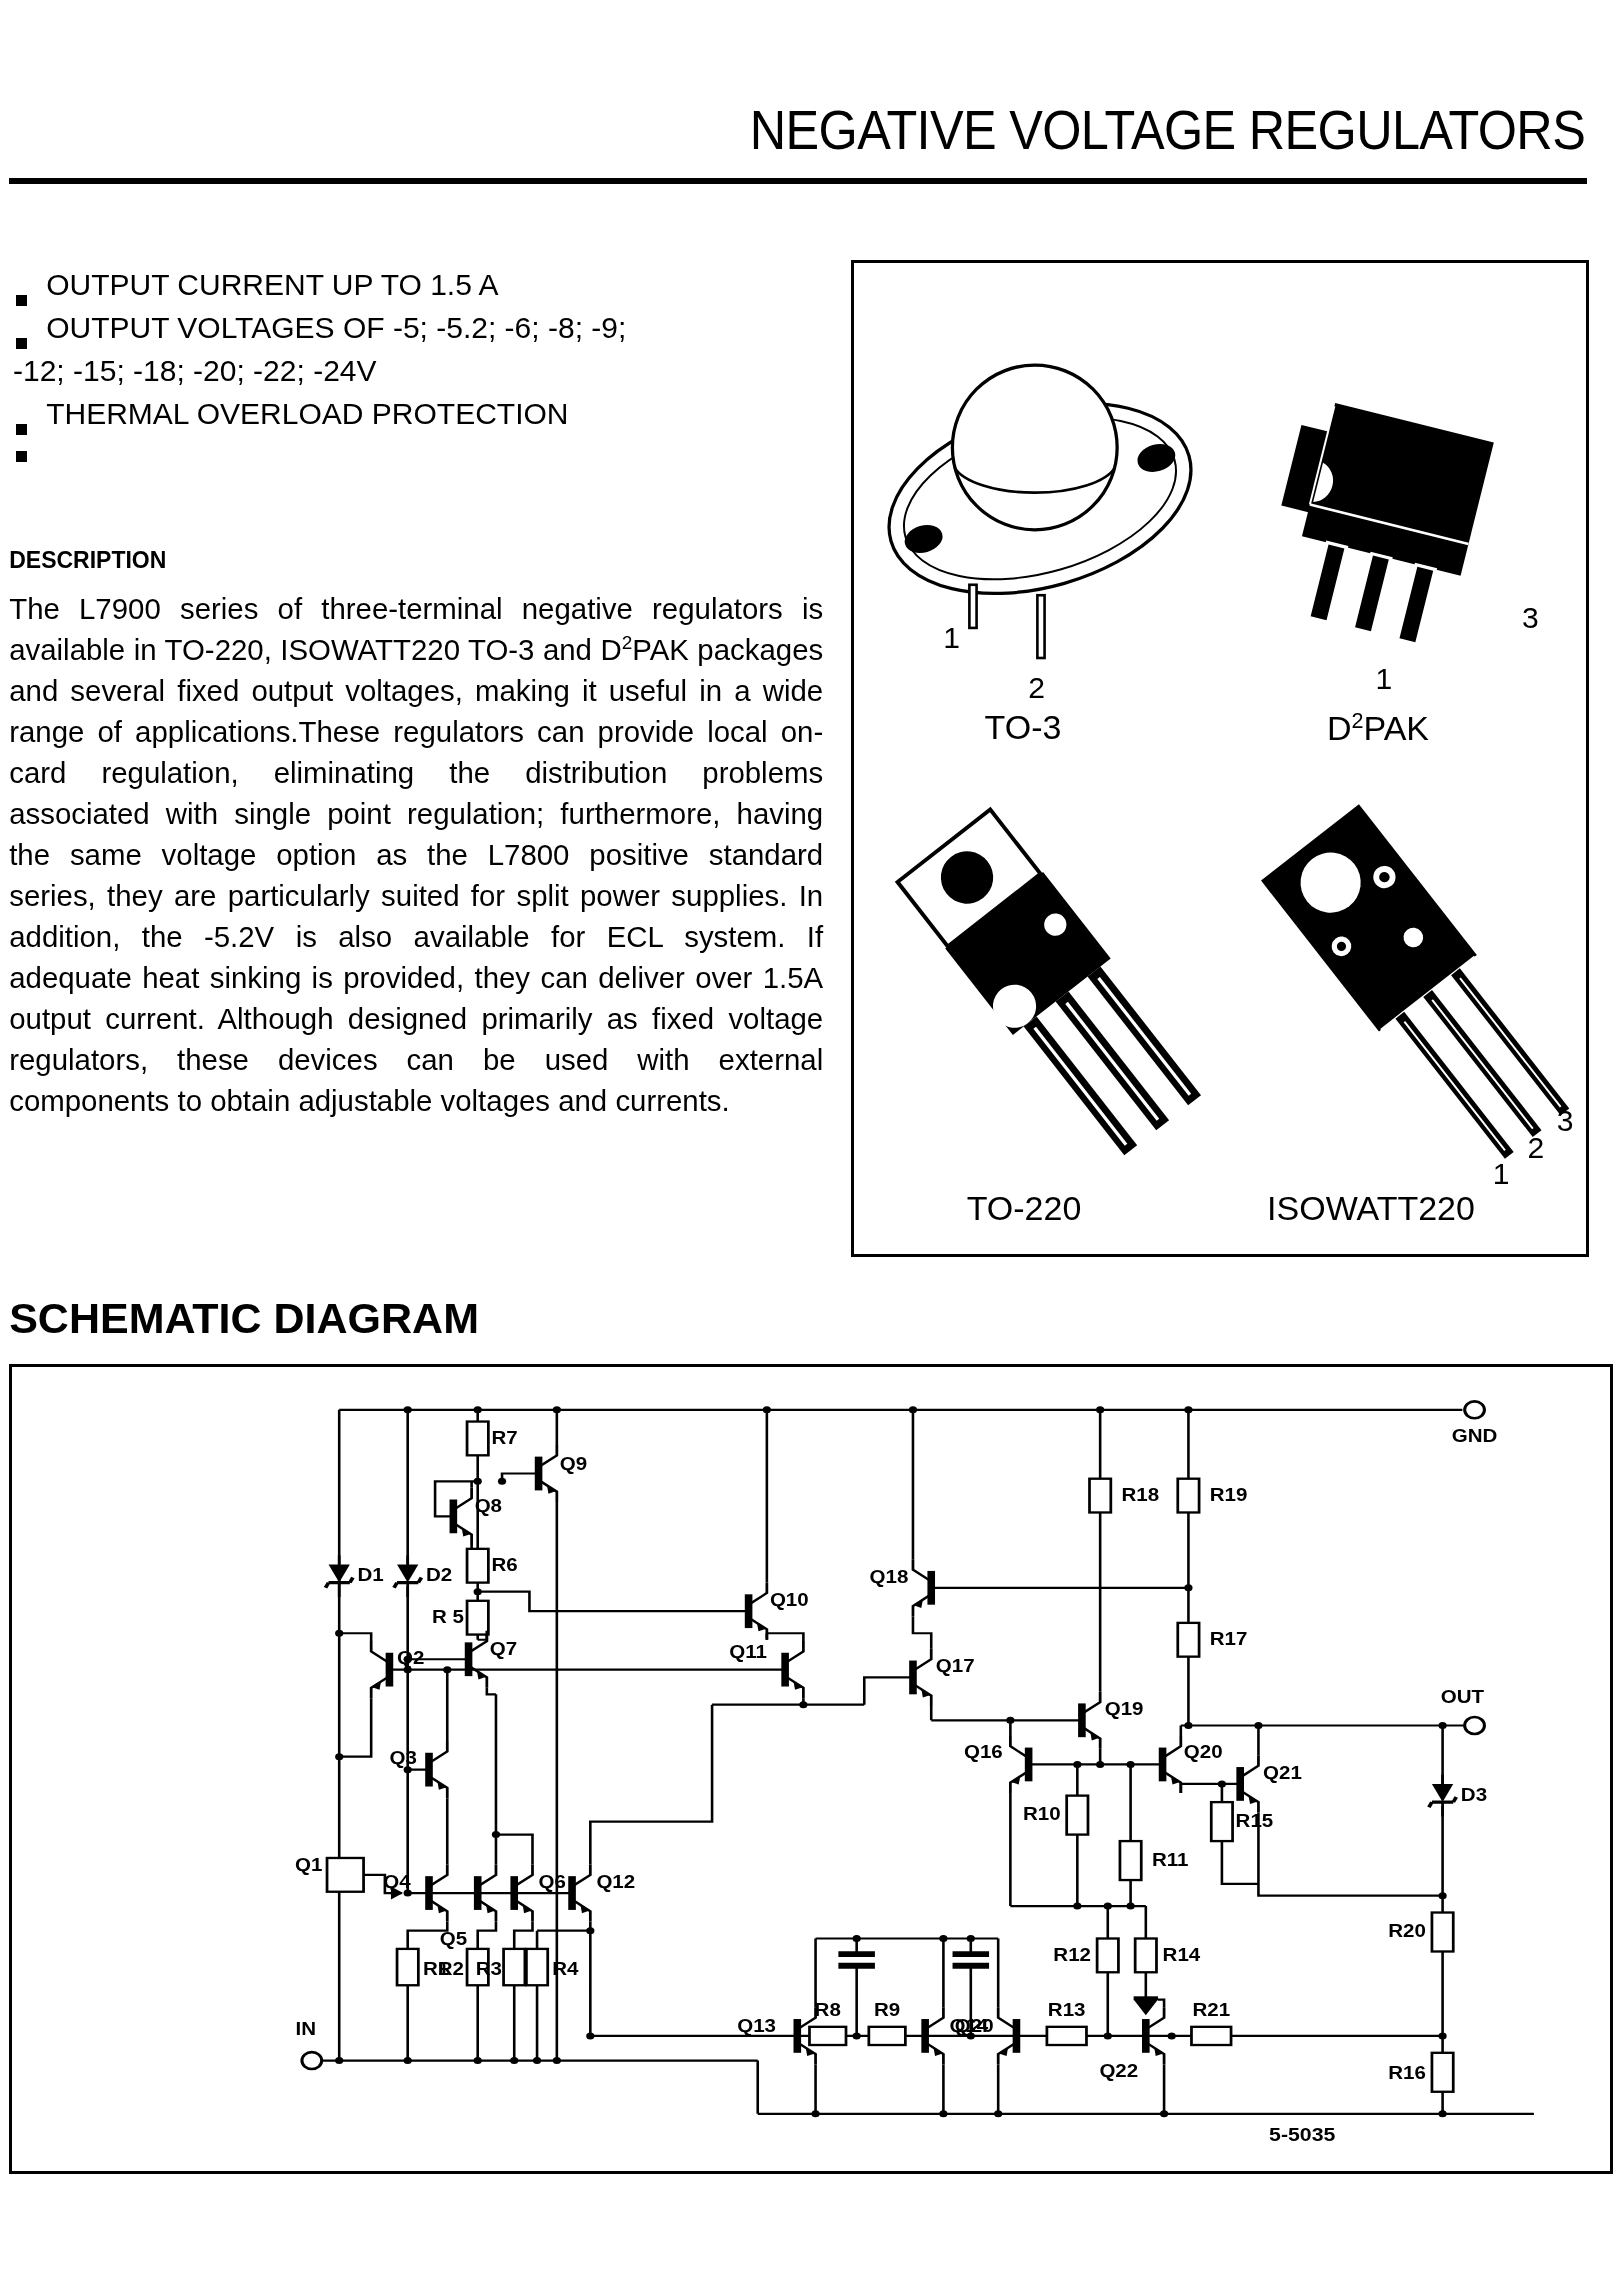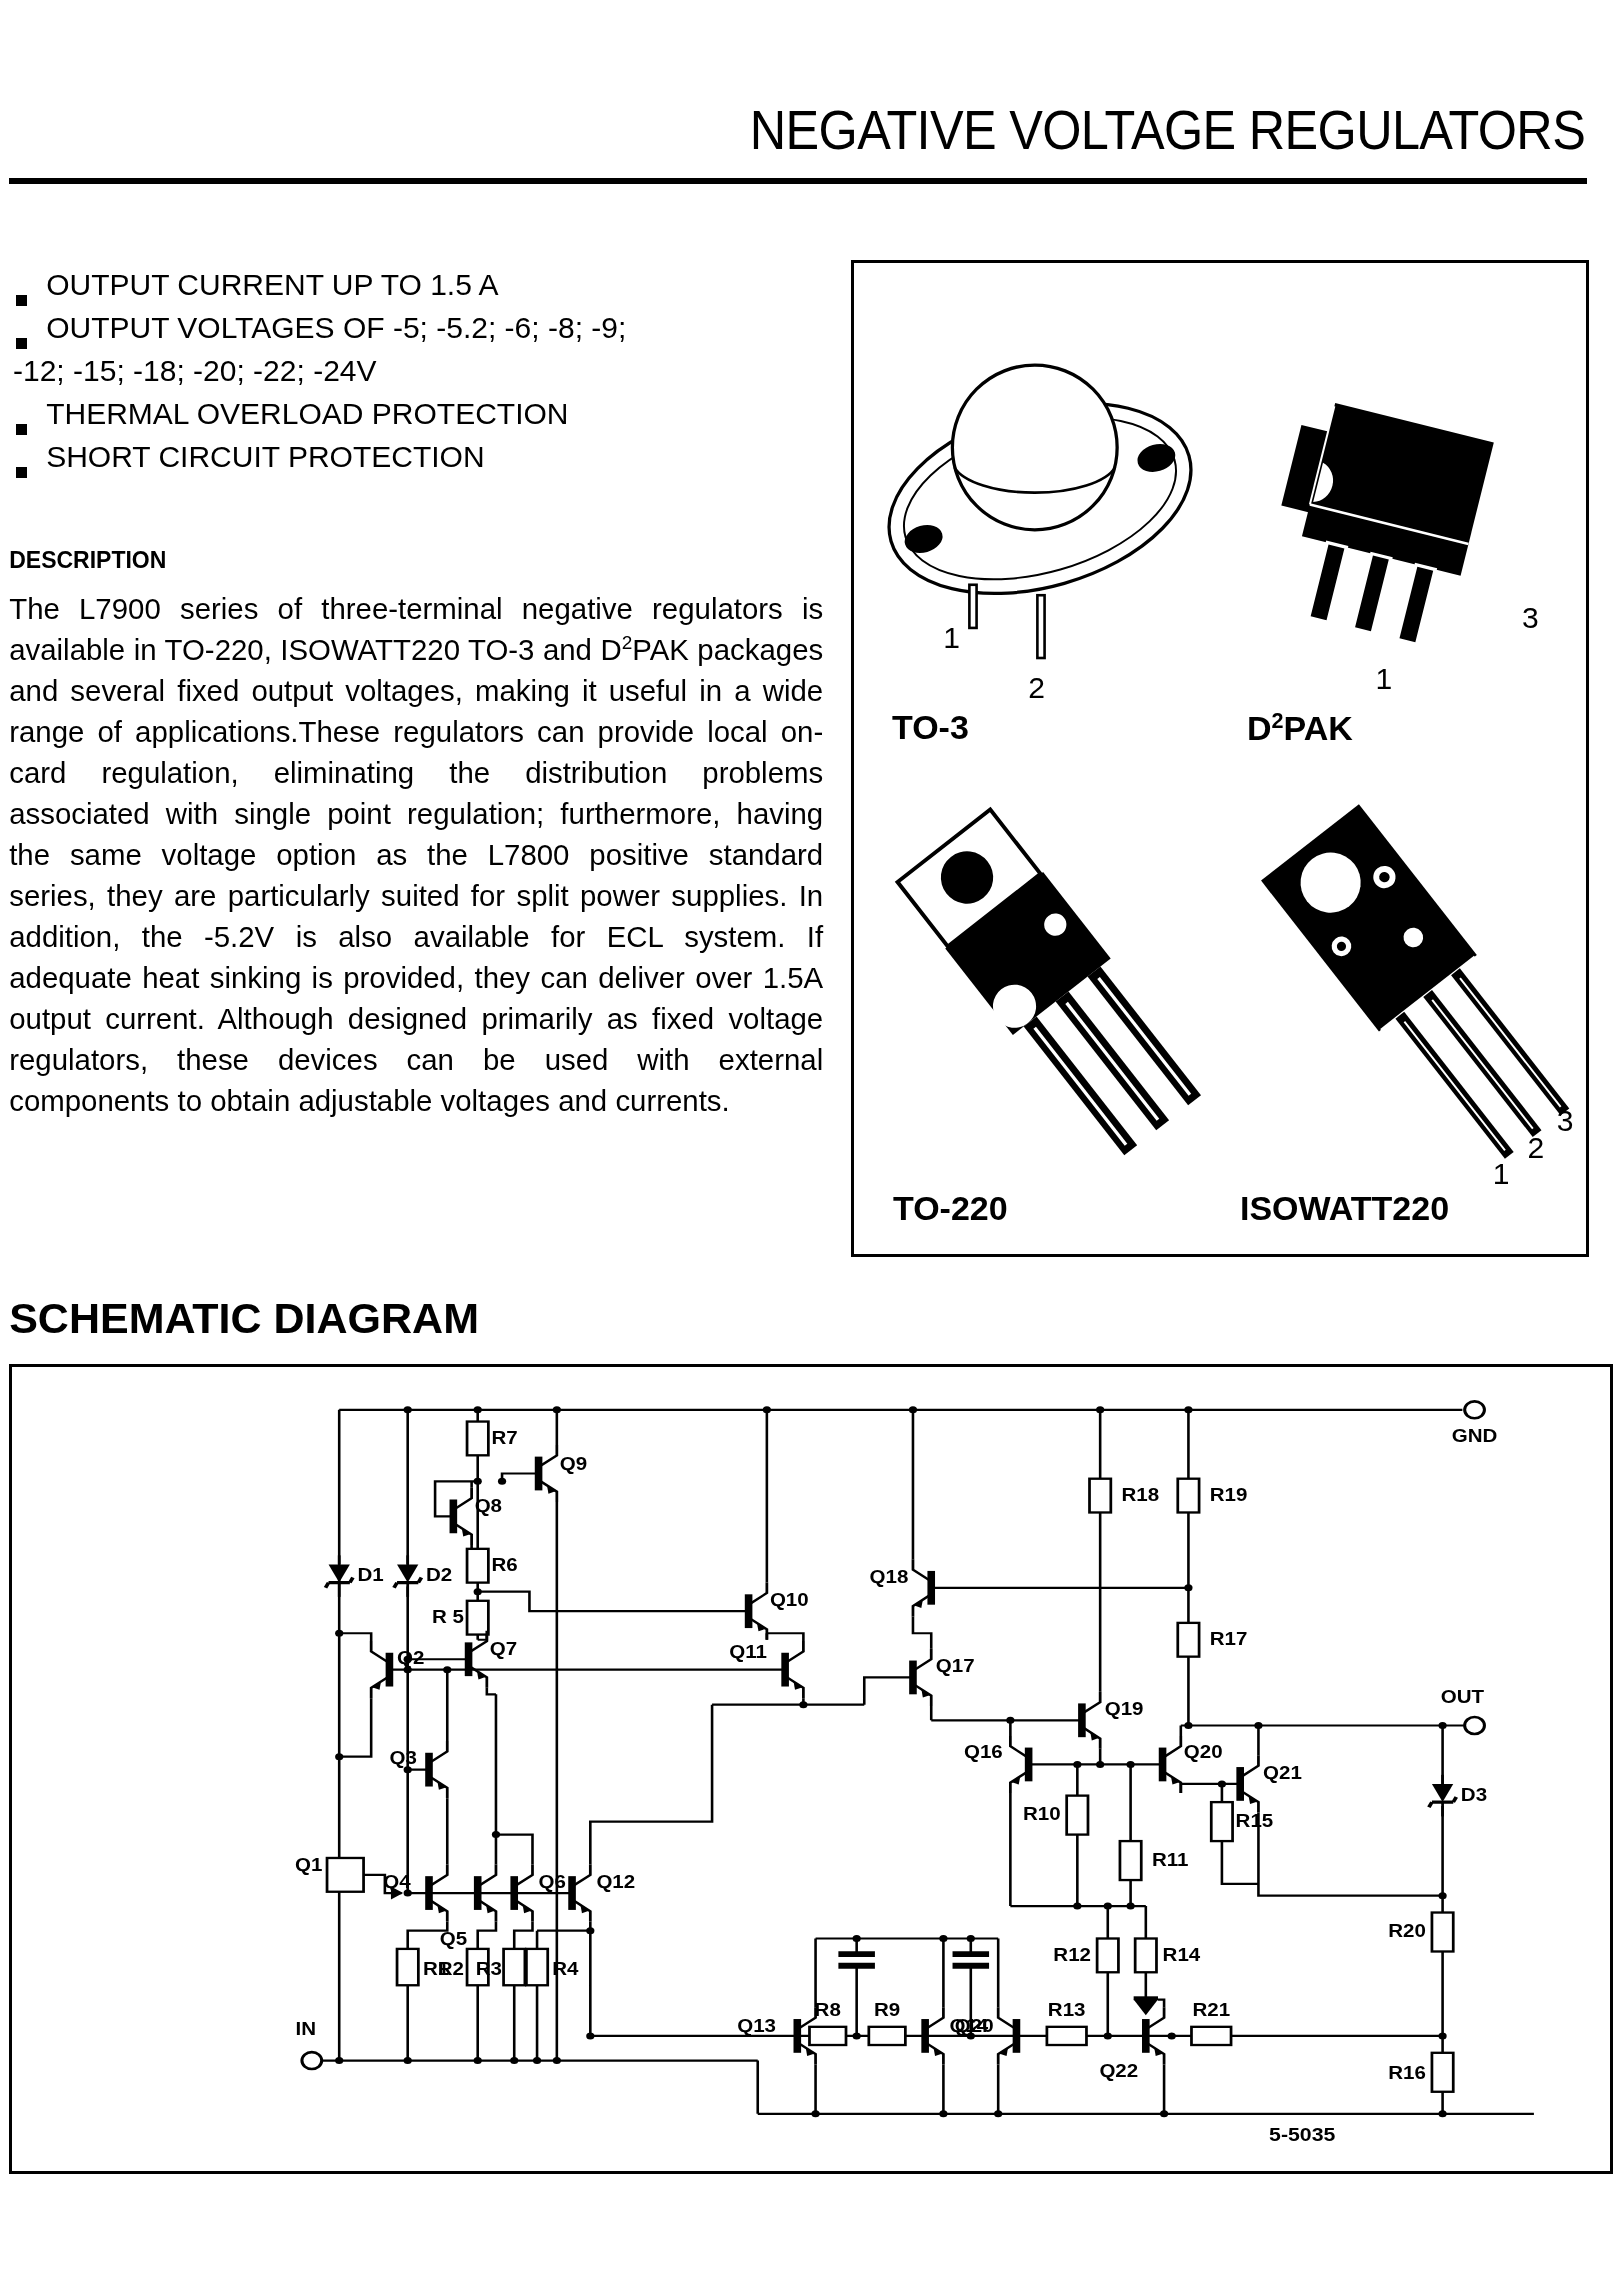--- a/index.html
+++ b/index.html
@@ -10,21 +10,21 @@
               transform:scaleX(.90);transform-origin:right center;white-space:nowrap;}
   .title-rule{top:178px;left:9.2px;width:1578px;height:5.9px;background:#000;}
   .features{top:263px;left:13px;font-size:30px;line-height:43px;}
   .feat{display:flex;align-items:flex-end;}
   .bullet{width:11px;height:11px;background:#000;margin:15.7px 19.6px 0 2.6px;flex:none;}
   .cont{}
   .desc-head{top:547px;left:9.2px;font-size:23px;font-weight:700;}
   .desc-body{top:588px;left:9.2px;width:814px;font-size:29.4px;line-height:41px;text-align:justify;}
   .desc-body sup{font-size:19px;line-height:0;}
   .panel{top:260px;left:851px;width:732px;height:991px;border:3.3px solid #000;}
-  .pkg-label{position:absolute;font-size:34px;font-weight:700;width:262px;}
+  .pkg-label{position:absolute;font-size:34px;font-weight:400;text-align:center;width:262px;}
   .pkg-label sup{font-size:21.6px;}
   .schem-head{top:1294px;left:9.2px;font-size:43px;font-weight:700;}
   .schem-box{top:1364px;left:9.2px;width:1598px;height:804px;border:3.3px solid #000;}
   svg text{font-family:"Liberation Sans",sans-serif;}
   .slab{font-size:13.5px;font-weight:700;}
   .snote{font-size:14px;font-weight:700;}
   .pin-num{font-size:46px;font-weight:400;}
 </style>
 </head>
 <body>
@@ -41,21 +41,20 @@
     <span class="bullet"></span>
     <span>OUTPUT VOLTAGES OF -5; -5.2; -6; -8; -9;</span>
   </div>
   <div class="cont">-12; -15; -18; -20; -22; -24V</div>
   <div class="feat">
     <span class="bullet"></span>
     <span>THERMAL OVERLOAD PROTECTION</span>
   </div>
   <div class="feat">
     <span class="bullet"></span>
-    <span>SHORT CIRCUIT PROTECTION</span>
   </div>
 </div>
 
 <div class="abs desc-head">DESCRIPTION</div>
 <div class="abs desc-body"><span>The L7900 series of three-terminal negative regulators is available in TO-220, ISOWATT220 TO-3 and D</span><sup>2</sup><span>PAK packages and several fixed output voltages, making it useful in a wide range of applications.These regulators can provide local on-card regulation, eliminating the distribution problems associated with single point regulation; furthermore, having the same voltage option as the L7800 positive standard series, they are particularly suited for split power supplies. In addition, the -5.2V is also available for ECL system.  If adequate heat sinking is provided, they can deliver over 1.5A output current. Although designed primarily as fixed voltage regulators, these devices can be used with external components to obtain adjustable voltages and currents.</span></div>
 
 <div class="abs panel">
 
   <svg class="abs" style="left:16.4px;top:39px" width="340" height="406" viewBox="0 0 520 620">
     <g stroke="#000" fill="none" stroke-width="5">

